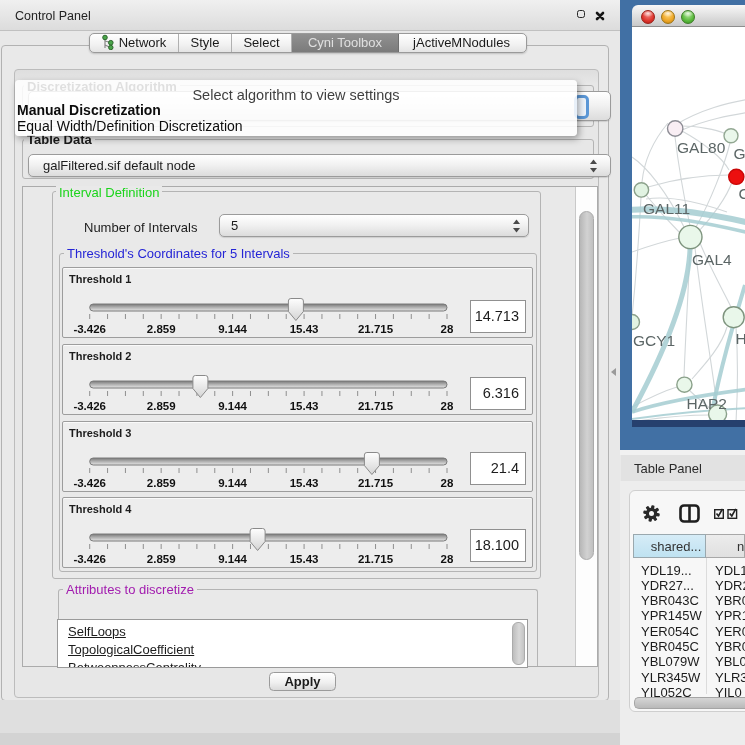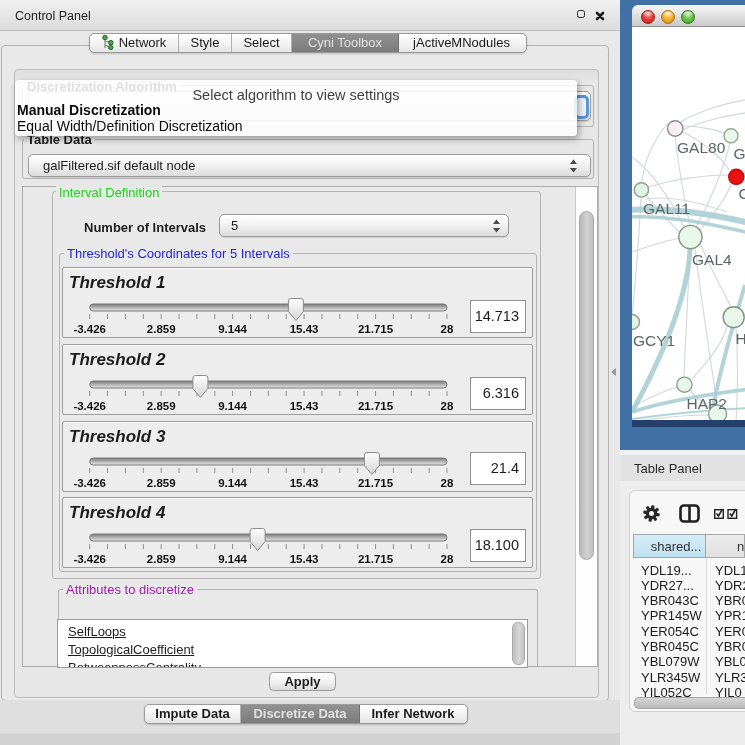--- a/index.html
+++ b/index.html
@@ -1,25 +1,25 @@
 <!DOCTYPE html>
 <html><head>
 <meta charset="utf-8">
 <style>
 html,body{margin:0;padding:0;}
 body{width:745px;height:745px;overflow:hidden;font-family:"Liberation Sans",sans-serif;font-size:13px;color:#1c1c1c;background:#e9e9e9;}
 #stage{position:relative;width:745px;height:558px;}
 .ab{position:absolute;}
 .grp{position:absolute;border:1px solid #b4b4b4;border-radius:3px;}
 .gt{position:absolute;background:#e9e9e9;padding:0 3px;white-space:nowrap;line-height:13px;}
-.combo{position:absolute;border:1px solid #9b9b9b;border-radius:5px;background:linear-gradient(#ffffff,#f2f2f2 45%,#dcdcdc);box-shadow:0 1px 1px rgba(0,0,0,.12);}
+.combo{position:absolute;border:1px solid #9b9b9b;border-radius:5px;background:linear-gradient(#ffffff,#f2f2f2 45%,#dcdcdc);box-shadow:0 1px 1px rgba(0,0,0,.12);padding-left:20px;}
 .combo .tx{position:absolute;left:14px;top:0;line-height:22px;white-space:nowrap;}
 .arr{position:absolute;width:9px;height:14px;}
 .panel{position:absolute;left:62px;width:469px;height:69px;background:#ededed;border:1px solid #9d9d9d;border-radius:2px;box-shadow:inset 0 1px 0 #fafafa;}
-.ptitle{position:absolute;left:6px;top:5px;font-weight:bold;font-size:17px;font-style:italic;}
+.ptitle{position:absolute;left:6px;top:5px;font-weight:bold;font-size:11px;}
 .vbox{position:absolute;left:470px;width:48px;height:31px;background:#fff;border:1px solid #909090;text-align:right;padding-right:6px;line-height:31px;font-size:14.5px;}
 .seg{position:absolute;height:18px;border:1px solid #9a9a9a;border-radius:5px;background:linear-gradient(#ffffff,#f1f1f1 60%,#e4e4e4);box-shadow:0 1px 2px rgba(0,0,0,.18);overflow:hidden;display:flex;}
 .seg .s{height:18px;line-height:18px;text-align:center;border-right:1px solid #b0b0b0;color:#1a1a1a;}
 .seg .s:last-child{border-right:none;}
 .seg .sel{background:linear-gradient(#919191,#7b7b7b);color:#e0e0e0;border-right:1px solid #6f6f6f;}
 .row{position:absolute;font-size:13px;white-space:nowrap;}
 </style>
 </head>
 <body>
 <div id="stage">
@@ -64,21 +64,21 @@
       </svg>
     </div>
 
 <div class="ab" style="left:22px;top:186px;width:574px;height:479px;background:#e9e9e9;border:1px solid #ababab;overflow:hidden;">
   <div class="ab" style="right:0;top:0;width:21px;height:479px;background:#fdfdfd;border-left:1px solid #c9c9c9;"></div>
   <div class="ab" style="right:3px;top:24px;width:13px;height:347px;background:linear-gradient(90deg,#b7b7b7,#d2d2d2 55%,#c0c0c0);border:1px solid #aaa;border-radius:8px;"></div>
 </div>
 
 <div class="grp" style="left:52px;top:191px;width:487px;height:386px;"></div>
 <div class="gt" style="left:56px;top:186px;color:#1bd41b;">Interval Definition</div>
-<div class="ab" style="left:84px;top:220px;font-weight:bold;">Number of Intervals</div>
+<div class="ab" style="left:84px;top:220px;font-weight:normal;">Number of Intervals</div>
 <div class="combo" style="left:219px;top:214px;width:288px;height:21px;">
       <span class="tx" style="left:11px;">5</span>
 <svg class="arr" style="right:7px;top:4px;" viewBox="0 0 9 14">
         <path d="M4.5,0.5 L8,5 H1 Z" fill="#4a4a4a"></path>
         <path d="M4.5,13.5 L1,9 H8 Z" fill="#4a4a4a"></path>
       </svg>
     </div>
 
 <div class="grp" style="left:59px;top:253px;width:476px;height:317px;"></div>
 <div class="gt" style="left:64px;top:247px;color:#2525d6;">Threshold's Coordinates for 5 Intervals</div>
@@ -172,25 +172,20 @@
 <div class="ab" style="left:57px;top:619px;width:469px;height:47px;background:#fff;border:1px solid #9a9a9a;overflow:hidden;text-decoration:underline;">
   <div style="padding:3px 0 0 10px;line-height:18px;">SelfLoops<br>TopologicalCoefficient<br>BetweennessCentrality</div>
   <div class="ab" style="right:2px;top:2px;width:11px;height:41px;background:linear-gradient(90deg,#bdbdbd,#d8d8d8 55%,#c4c4c4);border:1px solid #ababab;border-radius:6px;"></div>
 </div>
 
 <div class="ab" style="left:269px;top:672px;width:65px;height:17px;border:1px solid #9b9b9b;border-radius:4.5px;background:linear-gradient(#ffffff,#f0f0f0 55%,#dadada);text-align:center;line-height:17px;font-weight:bold;">Apply</div>
 
 <div class="ab" style="left:0;top:700px;width:620px;height:33px;background:#dfdfdf;"></div>
 <div class="ab" style="left:0;top:733px;width:620px;height:12px;background:#d3d3d3;"></div>
 
-<div class="seg" style="left:144px;top:704px;width:322px;">
-  <div class="s" style="width:95px;font-weight:bold;">Impute Data</div>
-  <div class="s sel" style="width:118px;font-weight:bold;">Discretize Data</div>
-  <div class="s" style="width:106px;font-weight:bold;">Infer Network</div>
-</div>
 
 <div class="ab" style="left:611px;top:368px;width:0;height:0;border-top:4px solid transparent;border-bottom:4px solid transparent;border-right:5px solid #9a9a9a;"></div>
 
 <div class="ab" style="left:15px;top:80px;width:562px;height:56px;background:rgba(255,255,255,0.86);border-radius:4px;box-shadow:2px 3px 7px rgba(0,0,0,0.35);z-index:30;">
   <div class="ab" style="left:0;top:7px;width:562px;text-align:center;color:#404040;font-size:14.5px;">Select algorithm to view settings</div>
   <div class="ab" style="left:2px;top:22px;font-weight:bold;font-size:14px;color:#0c0c0c;">Manual Discretization</div>
   <div class="ab" style="left:2px;top:38px;font-size:14px;color:#0c0c0c;">Equal Width/Definition Discretization</div>
 </div>
 
 <div class="ab" style="left:620px;top:0;width:125px;height:450px;background:#4170a4;"></div>

